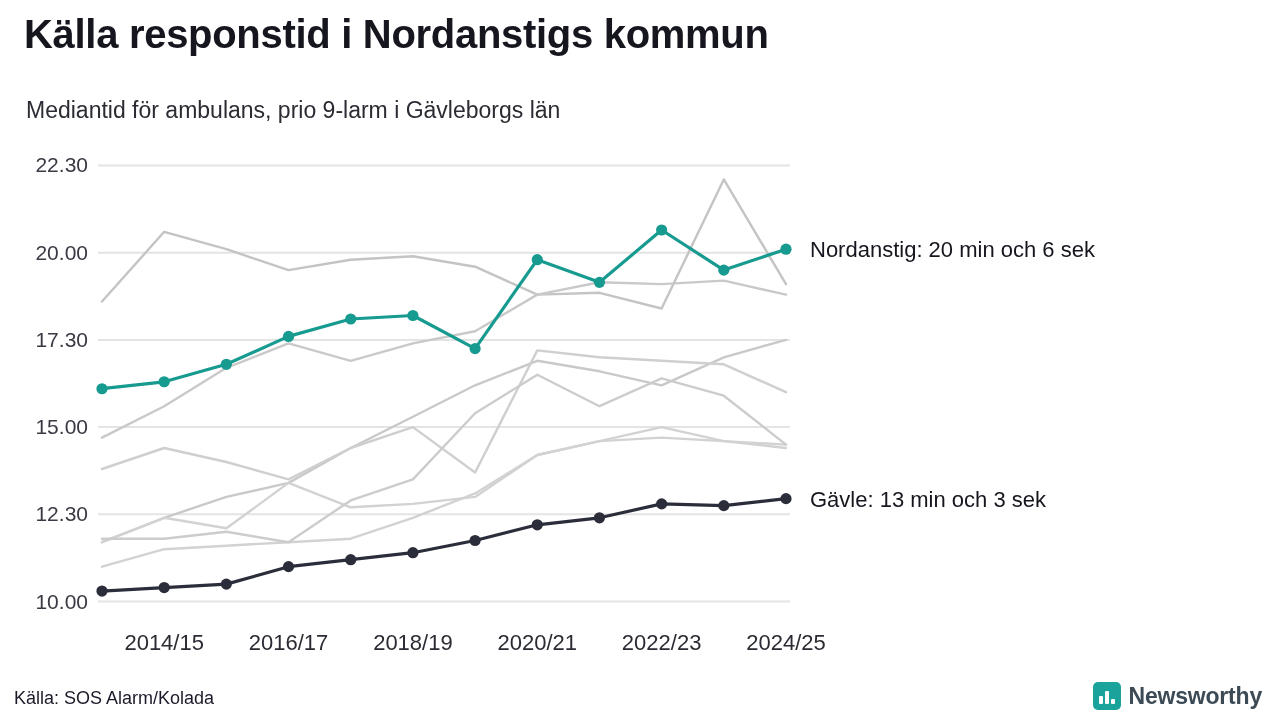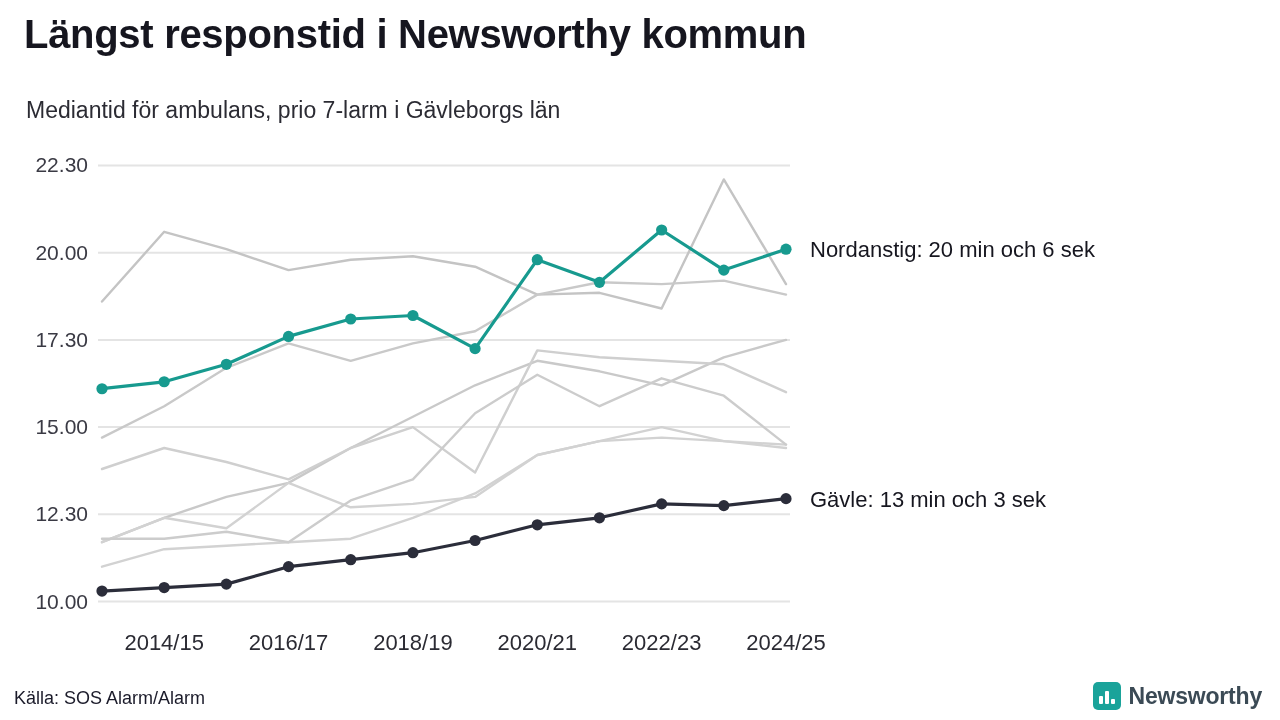--- a/index.html
+++ b/index.html
@@ -95,22 +95,22 @@
     color: #3b4a55;
     letter-spacing: -0.2px;
     text-align: center;
   }
 </style>
 </head>
 <body>
 
 <div class="page">
 
-  <div class="title">Längst responstid i Newsworthy kommun</div>
-  <div class="subtitle">Mediantid för ambulans, prio 7-larm i Gävleborgs län</div>
+  <div class="title">Källa responstid i Nordanstigs kommun</div>
+  <div class="subtitle">Mediantid för ambulans, prio 9-larm i Gävleborgs län</div>
 
   <div class="chart-area">
     <svg class="plot-svg" id="plot" width="1280" height="520">
         <line x1="98" x2="790" y1="461.5348837209302" y2="461.5348837209302" stroke="#e4e4e4" stroke-width="2"></line>
         <text x="88" y="468.5348837209302" text-anchor="end" font-family="&quot;Liberation Sans&quot;, sans-serif" font-size="21" fill="#3a3a44">10.00</text>
         <line x1="98" x2="790" y1="374.3255813953488" y2="374.3255813953488" stroke="#e4e4e4" stroke-width="2"></line>
         <text x="88" y="381.3255813953488" text-anchor="end" font-family="&quot;Liberation Sans&quot;, sans-serif" font-size="21" fill="#3a3a44">12.30</text>
         <line x1="98" x2="790" y1="287.1162790697674" y2="287.1162790697674" stroke="#e4e4e4" stroke-width="2"></line>
         <text x="88" y="294.1162790697674" text-anchor="end" font-family="&quot;Liberation Sans&quot;, sans-serif" font-size="21" fill="#3a3a44">15.00</text>
         <line x1="98" x2="790" y1="199.90697674418607" y2="199.90697674418607" stroke="#e4e4e4" stroke-width="2"></line>
@@ -156,21 +156,21 @@
         <circle cx="537.2727272727273" cy="384.79069767441865" r="5.6" fill="#2b2d3a"></circle>
         <circle cx="599.4545454545455" cy="377.8139534883721" r="5.6" fill="#2b2d3a"></circle>
         <circle cx="661.6363636363636" cy="363.86046511627904" r="5.6" fill="#2b2d3a"></circle>
         <circle cx="723.8181818181818" cy="365.6046511627907" r="5.6" fill="#2b2d3a"></circle>
         <circle cx="786" cy="358.6279069767442" r="5.6" fill="#2b2d3a"></circle>
         <text x="810" y="117.2093023255814" font-family="&quot;Liberation Sans&quot;, sans-serif" font-size="22" fill="#16161f">Nordanstig: 20 min och 6 sek</text>
         <text x="810" y="366.6279069767442" font-family="&quot;Liberation Sans&quot;, sans-serif" font-size="22" fill="#16161f">Gävle: 13 min och 3 sek</text>
       </svg>
   </div>
 
-  <div class="source">Källa: SOS Alarm/Alarm</div>
+  <div class="source">Källa: SOS Alarm/Kolada</div>
 
   <div class="brand">
     <div class="brand-mark">
       <i class="b1"></i>
         <i class="b2"></i>
         <i class="b3"></i>
     </div>
     <div class="brand-name">Newsworthy</div>
   </div>
 

